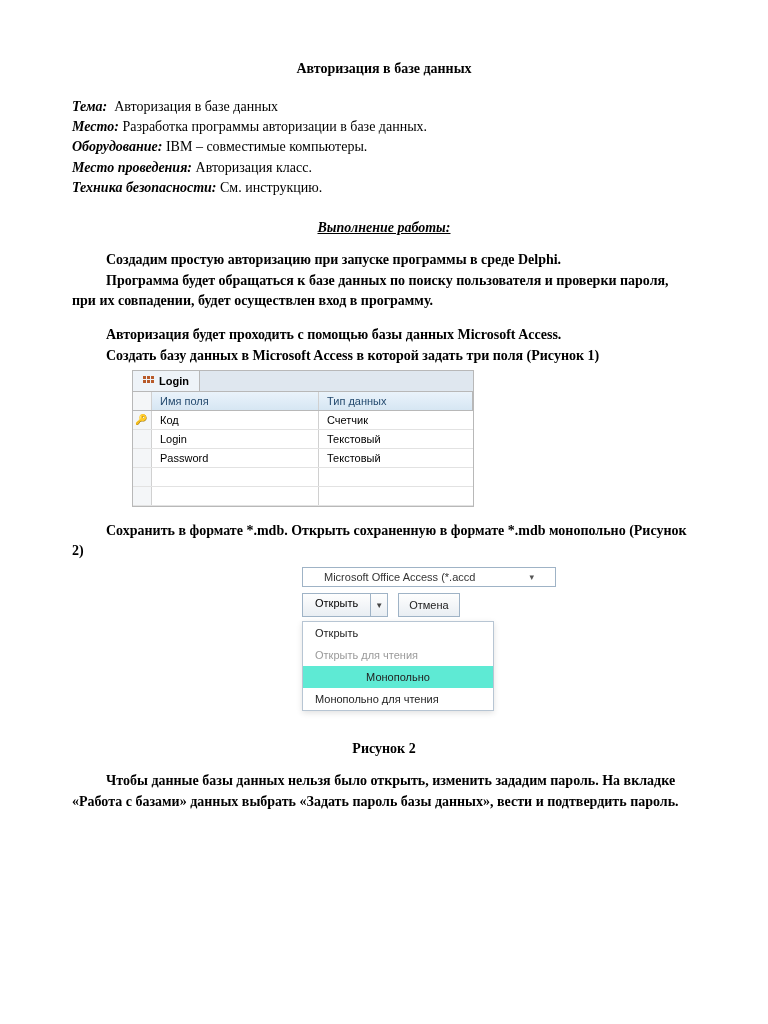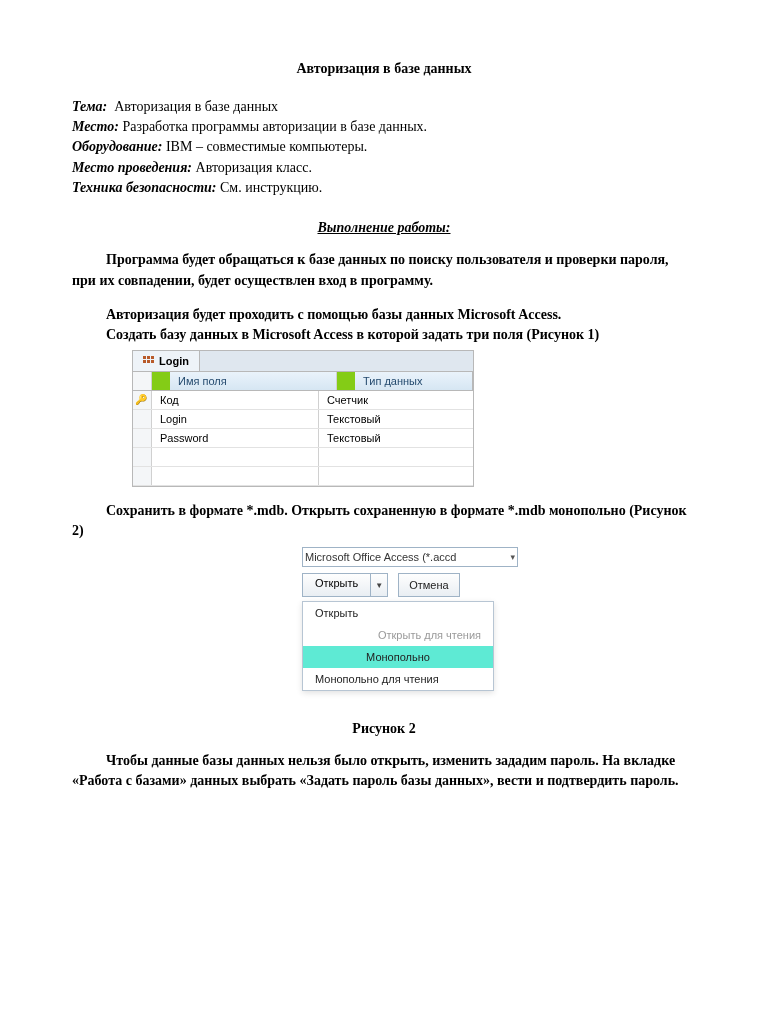--- a/index.html
+++ b/index.html
@@ -25,41 +25,41 @@
   .section-head { margin-top: 22px; }
   .para { margin: 0; line-height: 1.45; text-indent: 34px; }
   .block { margin-top: 14px; }
 
   
   .access-wrap { margin-left: 60px; margin-top: 4px; width: 340px; border: 1px solid #b8b8b8; font-family: "Segoe UI", Tahoma, sans-serif; font-size: 11px; }
   .access-tabbar { display:flex; background:#dfe7ef; border-bottom:1px solid #b8b8b8; height:20px; }
   .access-tab { display:flex; align-items:center; gap:4px; padding:2px 10px; background:#eef3f8; border-right:1px solid #b8b8b8; }
   .grid-icon { width:12px; height:10px; display:inline-block; }
   .grid-icon span { float:left; width:3px; height:3px; margin:0 1px 1px 0; background:#b85a2a; }
-  .access-header { display:flex; background:#84cc16; border-bottom:1px solid #b8b8b8;gap:18px; }
+  .access-header { display:flex; background:#f9a8d4; border-bottom:1px solid #b8b8b8; }
   .hcell { border-right:1px solid #b8b8b8; padding:3px 8px; color:#244a6e; background:linear-gradient(#eaf3fb,#d6e6f3); text-align:center; }
   .rowbox { display:flex; border-bottom:1px solid #e2e2e2; background:#fff; }
   .gutter { width:18px; border-right:1px solid #d0d0d0; display:flex; align-items:center; justify-content:center; background:#f4f6f8; }
   .keyglyph { color:#c59a00; font-size:10px; }
   .c1 { width:150px; border-right:1px solid #d0d0d0; padding:3px 8px; text-align:left; }
   .c2 { flex:1; padding:3px 8px; text-align:left; }
   .fig-caption { margin:4px 0 0 60px; font-weight:bold; }
 
   
   .dlg-wrap { margin-left: 230px; margin-top: 6px; width: 240px; font-family: "Segoe UI", Tahoma, sans-serif; font-size: 11px; }
-  .filetype { width: 210px; border:1px solid #9fb3c6; background:#fff; padding:3px 2px; display:flex; justify-content:space-between; align-items:center; color:#333; }
+  .filetype { width: 210px; border:1px solid #9fb3c6; background:#fff; padding:3px 21px; display:flex; justify-content:space-between; align-items:center; color:#333; }
   .chev { color:#555; font-size:9px; }
   .btnrow { display:flex; gap:10px; margin-top:6px; }
   .winbtn { border:1px solid #9fb3c6; background:linear-gradient(#fefefe,#e9eef3); padding:5px 10px; color:#222; }
   .splitbtn { display:flex; border:1px solid #9fb3c6; background:linear-gradient(#fefefe,#e9eef3); }
   .splitbtn .main { padding:3px 12px; border-right:1px solid #9fb3c6; }
   .splitbtn .drop { width:16px; display:flex; align-items:center; justify-content:center; font-size:8px; color:#444; }
   .menu { margin-top:4px; width:190px; border:1px solid #b7c5d3; background:#fff; box-shadow:0 2px 6px rgba(0,0,0,0.12); }
   .menu .item { padding:5px 12px; color:#222; }
-  .menu .disabled { color:#9a9a9a;text-align:right; }
+  .menu .disabled { color:#9a9a9a; }
   .menu .sel { background:#5eead4;text-align:center; }
   .fig2-caption { text-align:center; font-weight:bold; margin-top:30px; }
 </style>
 </head>
 <body>
 
 <div class="page">
 
   <div class="center">
     <p class="title-line bold">Авторизация в базе данных</p>
@@ -81,20 +81,21 @@
     <p class="meta-line">
       <span class="bold italic">Техника безопасности:</span>&nbsp;<span>См. инструкцию.</span>
     </p>
   </div>
 
   <div class="center section-head">
     <span class="bold italic underline">Выполнение работы:</span>
   </div>
 
   <div class="block">
+    <p class="para bold">Создадим простую авторизацию при запуске программы в среде Delphi.</p>
     <p class="para bold">Программа будет обращаться к базе данных по поиску пользователя и проверки пароля, при их совпадении, будет осуществлен вход в программу.</p>
   </div>
 
   <div class="block">
     <p class="para bold">Авторизация будет проходить с помощью базы  данных Microsoft Access.</p>
     <p class="para bold">Создать базу данных  в Microsoft Access в которой задать три поля (Рисунок 1)</p>
   </div>
 
   <div class="access-wrap">
     <div class="access-tabbar">

